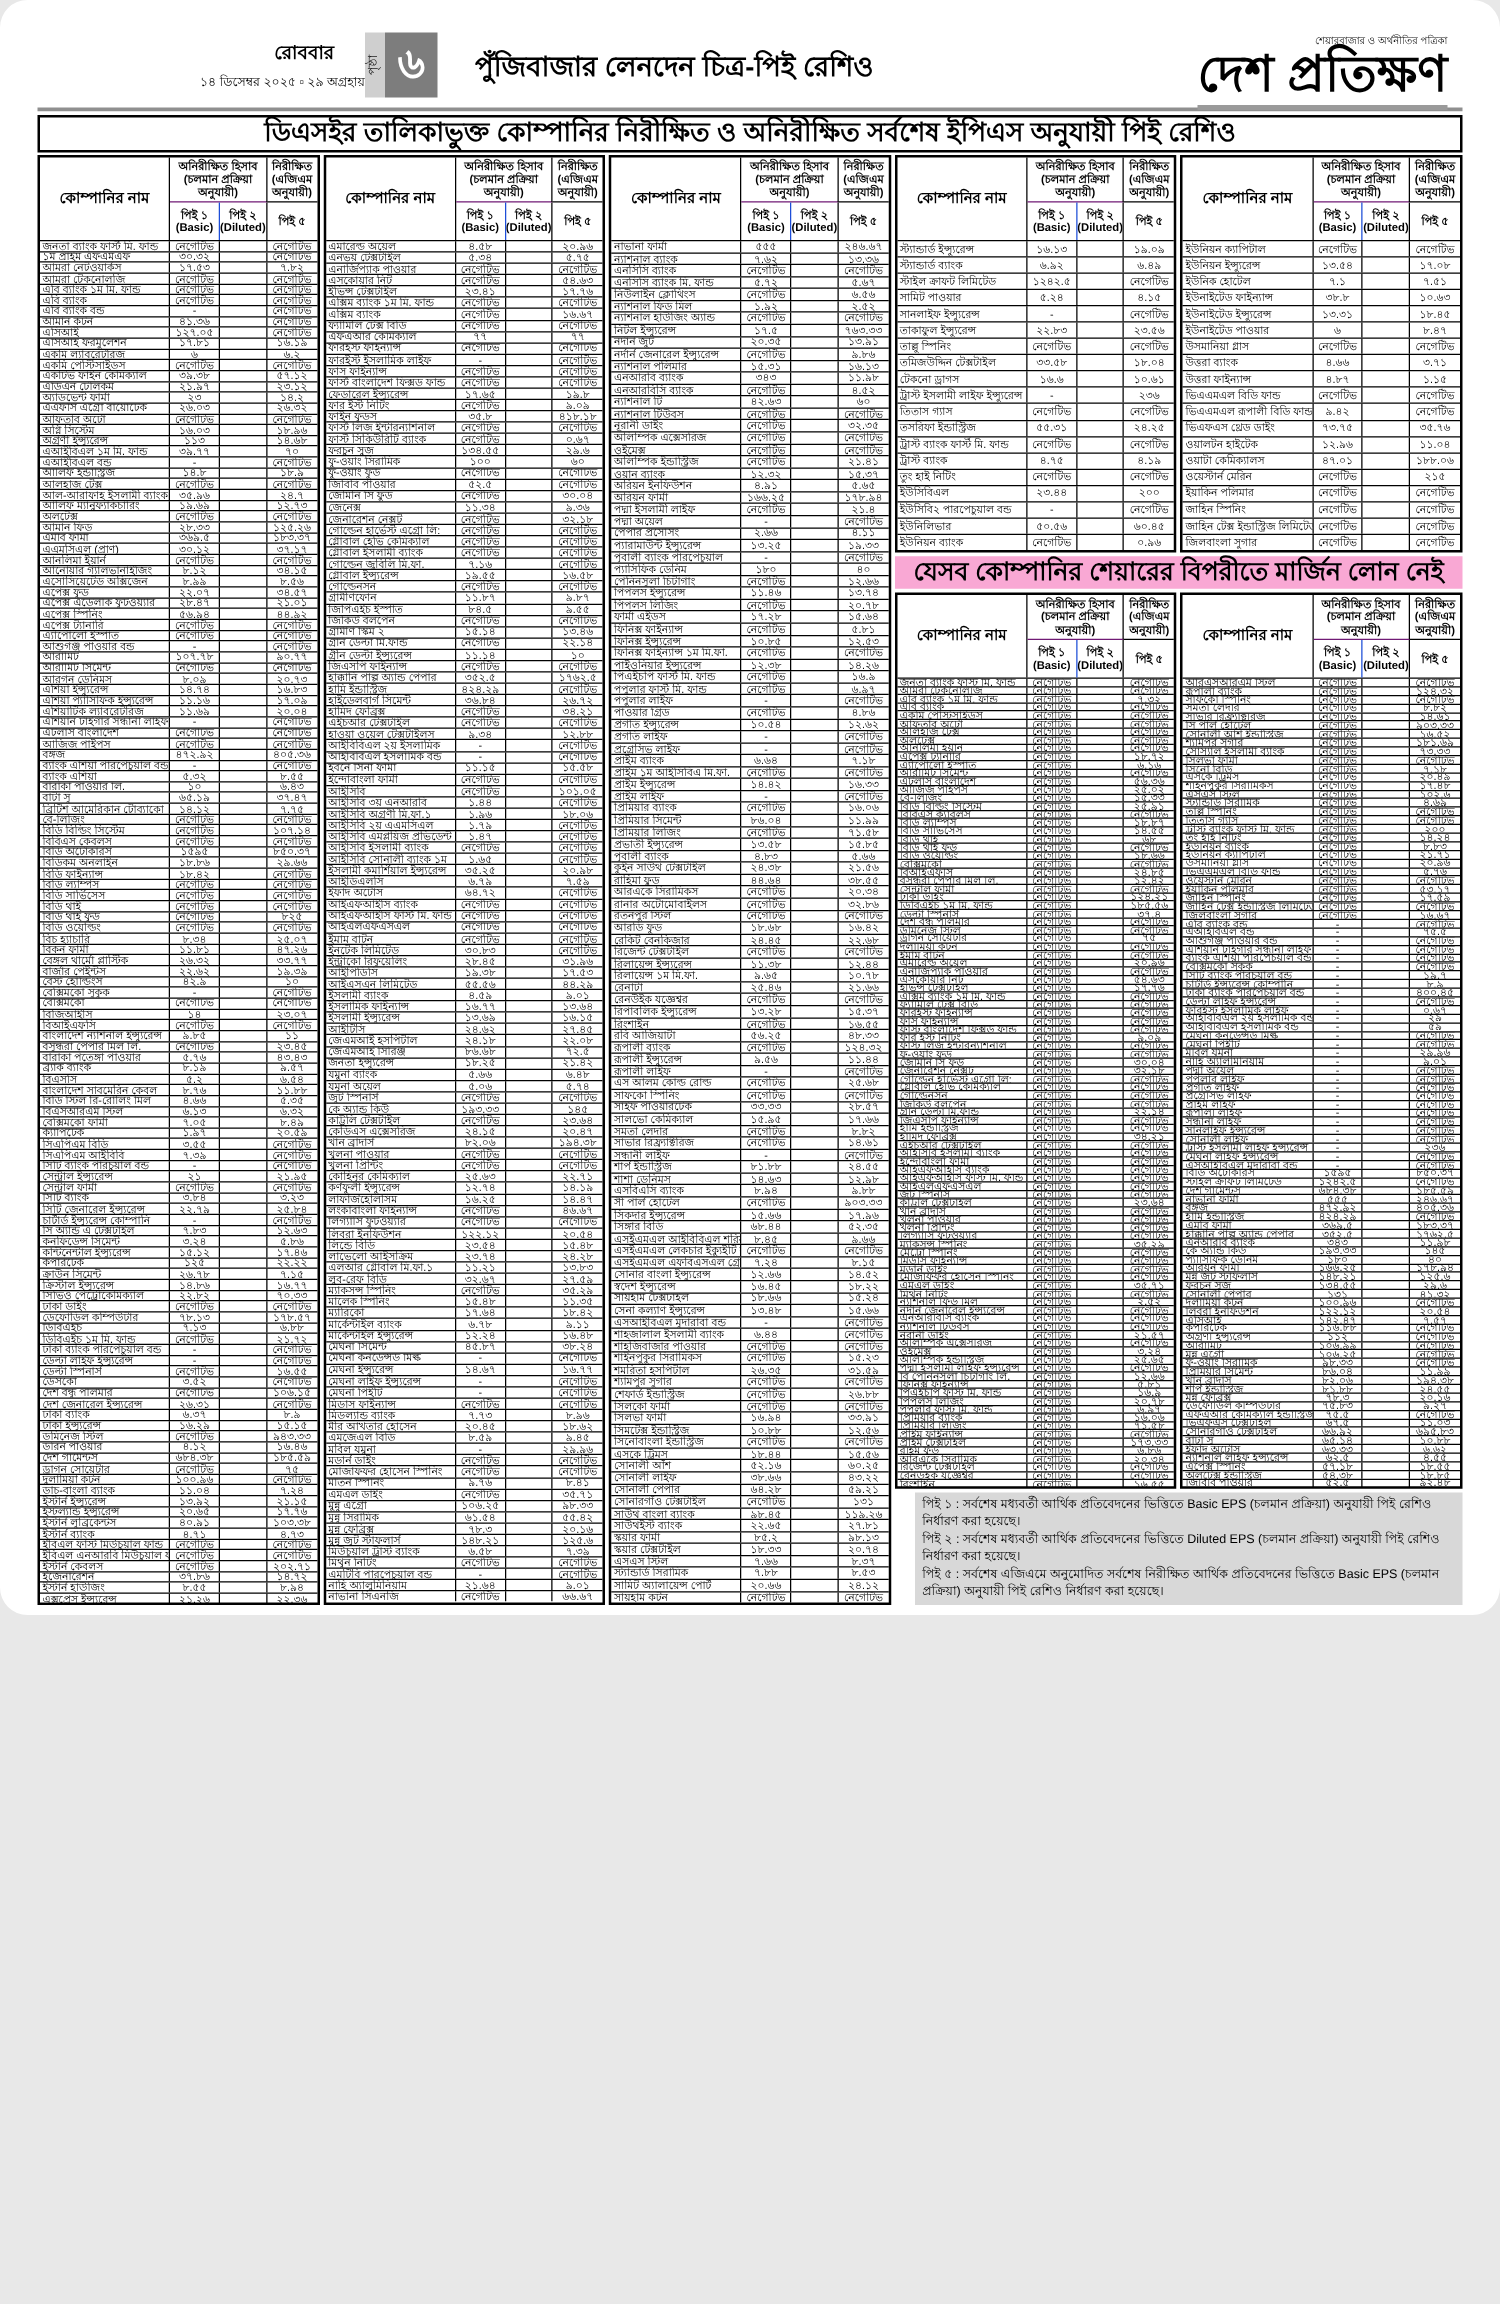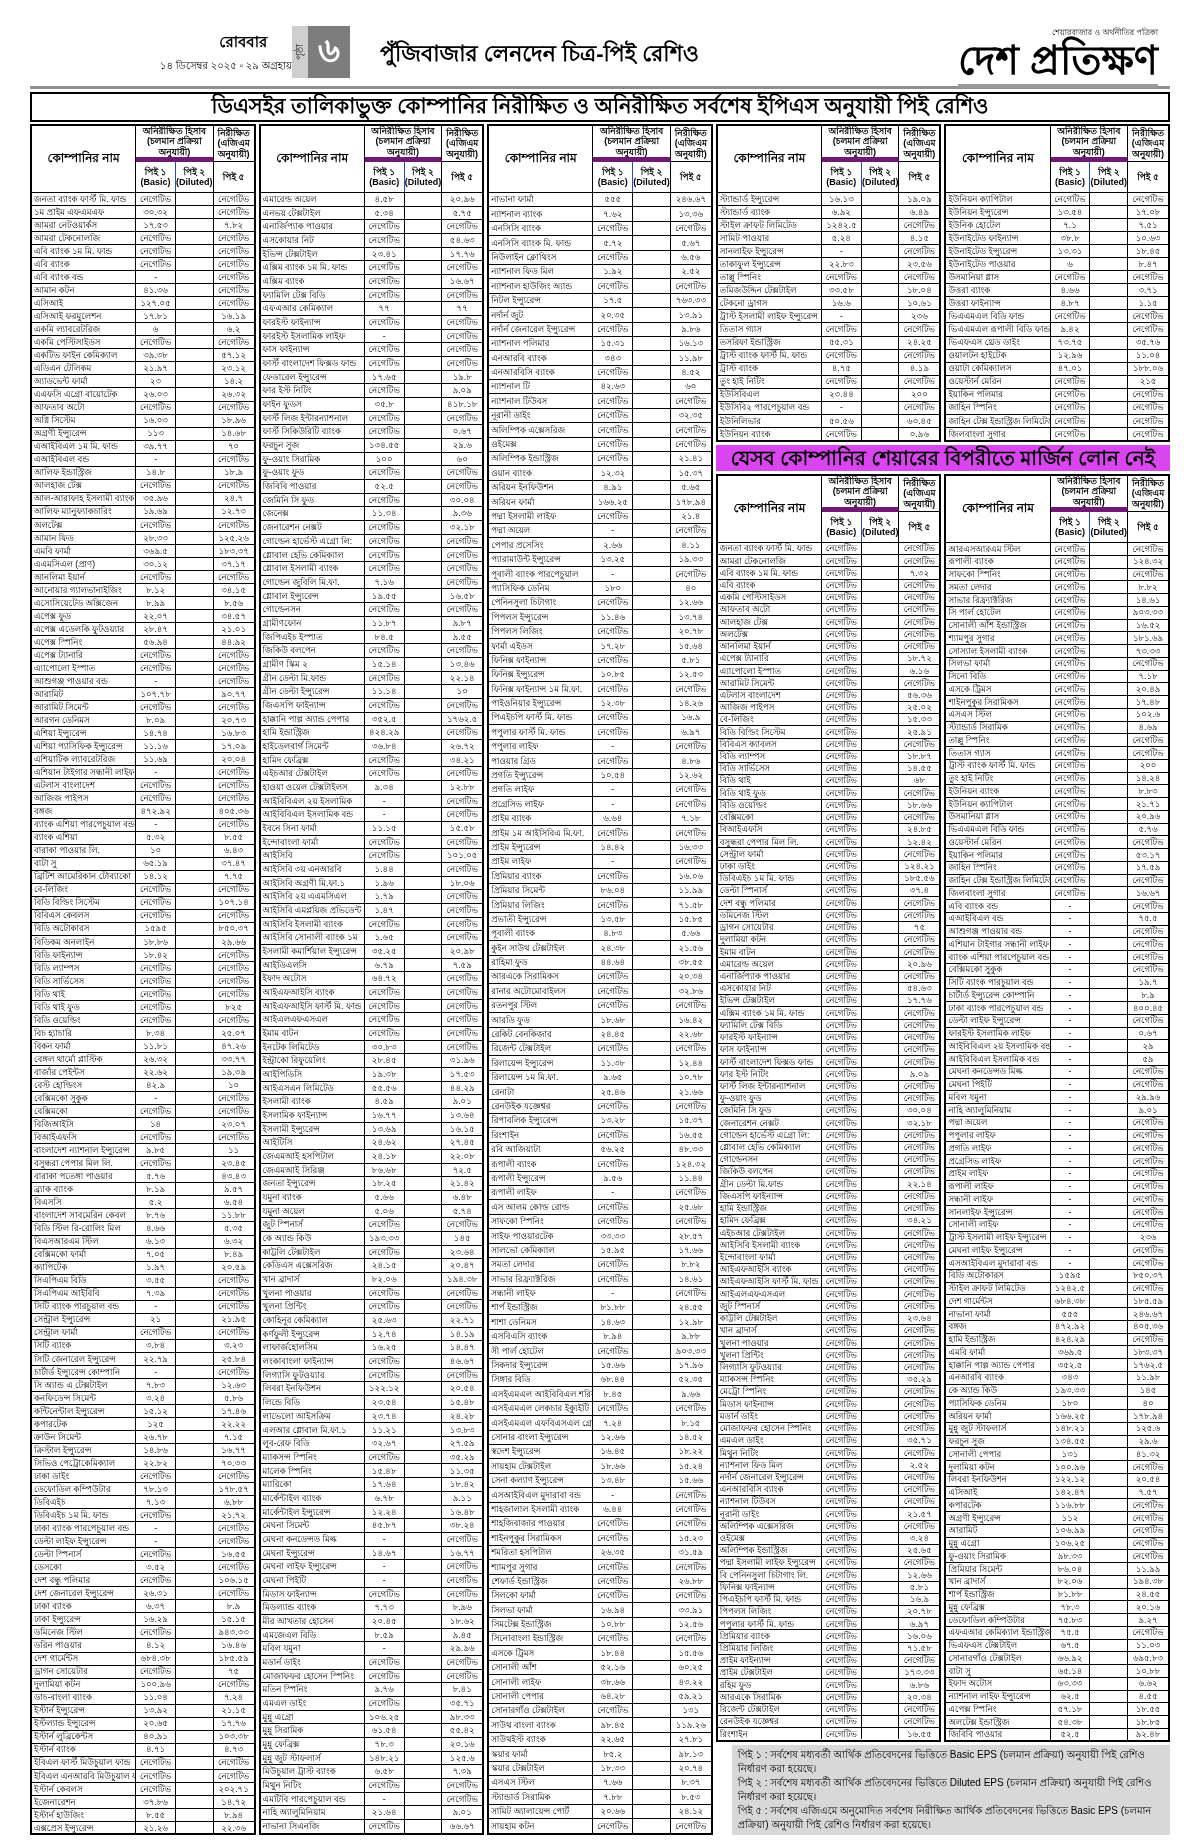--- a/index.html
+++ b/index.html
@@ -1,17 +1,17 @@
 <!DOCTYPE html>
 <html><head>
 <meta charset="utf-8">
 <style>
   html,body{margin:0;padding:0;background:#e8e8e8;}
-  .page{position:relative;width:1200px;height:1843px;background:#ffffff;margin:0 auto;
-        font-family:"Liberation Sans",sans-serif;color:#000;overflow:hidden;}
+  .page{position:relative;width:1200px;height:1292px;background:#ffffff;margin:0 auto;
+        font-family:"Liberation Sans",sans-serif;color:#000;overflow:hidden;border-radius:22px;}
   
   .hdr{position:absolute;left:30px;right:30px;top:24px;height:62px;border-bottom:3px solid #8f8f8f;}
   .hdr-left{position:absolute;left:130px;top:6px;text-align:center;}
   .hdr-day{font-weight:bold;font-size:15px;}
   .hdr-date{font-size:10px;margin-top:3px;}
   .page-badge{position:absolute;left:262px;top:2px;display:flex;height:52px;}
   .badge-label{background:#cfcfcf;color:#222;width:16px;font-size:10px;display:flex;align-items:center;justify-content:center;
                writing-mode:vertical-rl;transform:rotate(180deg);}
   .badge-num{background:#7d7d7d;color:#fff;width:42px;font-size:34px;font-weight:bold;display:flex;align-items:center;justify-content:center;}
   .hdr-title{position:absolute;left:350px;top:12px;font-size:22px;font-weight:bold;letter-spacing:0;}
@@ -20,30 +20,30 @@
   .logo-name{font-size:40px;font-weight:900;line-height:1.05;}
   .logo-bar{height:4px;background:#9a9a9a;margin-top:3px;}
   
   .main-headline{position:absolute;left:30px;right:30px;top:92px;height:26px;border:2px solid #000;
                  display:flex;align-items:center;justify-content:center;font-size:21px;font-weight:bold;}
   
   .content{position:absolute;left:30px;right:30px;top:124px;bottom:8px;
            display:grid;grid-template-columns:repeat(5,1fr);gap:3px;}
   .right-block{grid-column:4/6;display:flex;flex-direction:column;gap:3px;min-height:0;}
   .top-tables{height:318px;display:grid;grid-template-columns:1fr 1fr;gap:3px;}
-  .margin-head{background:#d946ef;font-weight:bold;font-size:20px;text-align:center;padding:2px 0;line-height:1.1;}
+  .margin-head{background:#f9a8d4;font-weight:bold;font-size:20px;text-align:center;padding:2px 0;line-height:1.1;}
   .margin-tables{flex:1;display:grid;grid-template-columns:1fr 1fr;gap:3px;min-height:0;}
   .footnotes{background:#d8d8d8;font-size:10px;line-height:1.4;padding:3px 6px;margin-left:16px;}
   
   .pt{display:flex;flex-direction:column;border:2px solid #000;min-height:0;background:#fff;}
   .pt-head{display:grid;grid-template-columns:47% 18% 17% 18%;grid-template-rows:36px 30px;
            font-size:9px;font-weight:bold;text-align:center;border-bottom:1px solid #000;}
   .pt-head div{display:flex;flex-direction:column;align-items:center;justify-content:center;line-height:1.15;overflow:hidden;}
   .ph-company{grid-row:1/3;grid-column:1;font-size:12px;border-right:1px solid #000;}
-  .ph-unaud{grid-row:1;grid-column:2/4;border-right:1px solid #000;border-bottom:5px solid #701a75;}
+  .ph-unaud{grid-row:1;grid-column:2/4;border-right:1px solid #000;border-bottom:1px solid #701a75;}
   .ph-aud{grid-row:1;grid-column:4;border-bottom:1px solid #000;}
   .ph-pe1{grid-row:2;grid-column:2;border-right:1px solid #1d4ed8;}
   .ph-pe2{grid-row:2;grid-column:3;border-right:1px solid #000;}
   .ph-pe5{grid-row:2;grid-column:4;}
   .pt-body{flex:1;display:flex;flex-direction:column;min-height:0;}
   .pt-row{flex:1;display:grid;grid-template-columns:47% 18% 17% 18%;border-top:1px solid #000;min-height:0;}
   .pt-row:first-child{border-top:none;}
   .pt-row div{overflow:hidden;white-space:nowrap;font-size:8.6px;line-height:1;display:flex;align-items:center;min-height:0;}
   .c-name{padding-left:2px;border-right:1px solid #000;justify-content:flex-start;}
   .c-pe1{border-right:1px solid #000;justify-content:center;}

